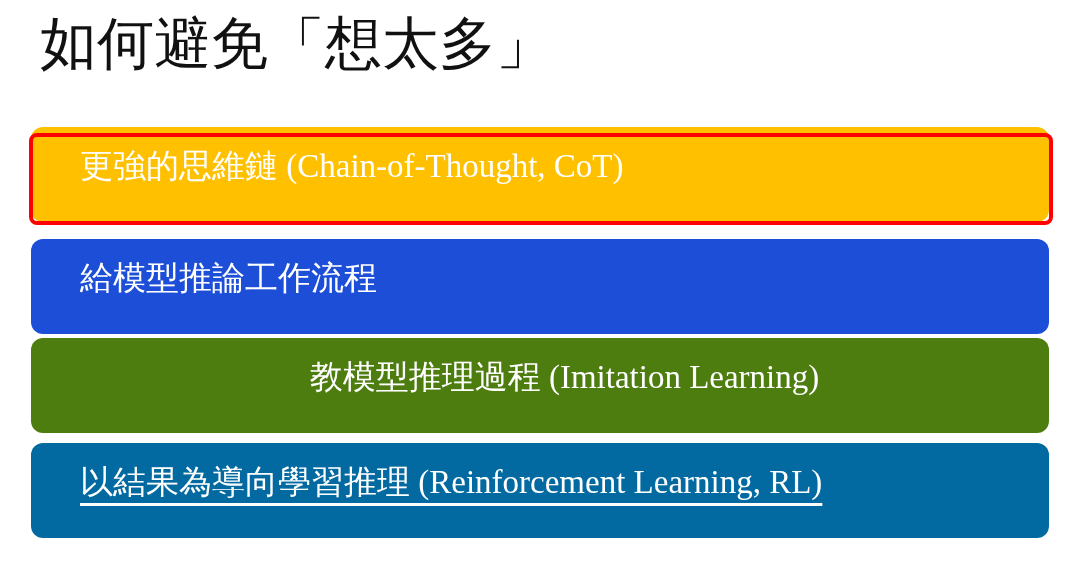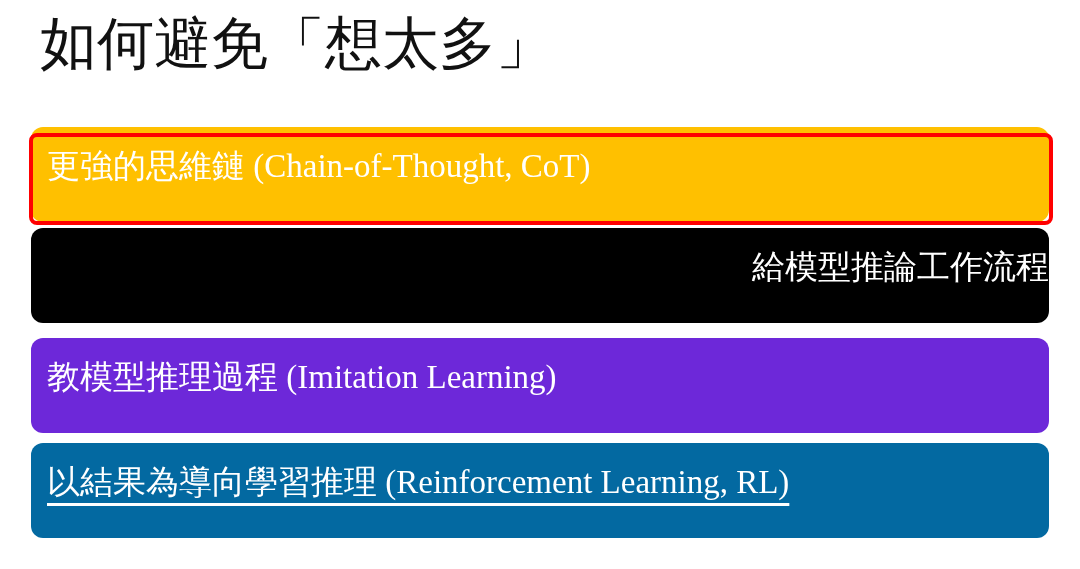--- a/index.html
+++ b/index.html
@@ -3,38 +3,38 @@
 <meta charset="utf-8">
 <style>
   html, body { margin:0; padding:0; background:#ffffff; }
   body { width:1080px; height:569px; position:relative; overflow:hidden;
          font-family:"Liberation Serif","DejaVu Serif",serif; }
   .title { position:absolute; left:40px; top:14px; font-size:57px; color:#111;
            line-height:60px; letter-spacing:0px; white-space:nowrap; }
   .box { position:absolute; left:31px; width:1018px; height:95px; border-radius:12px;
          box-sizing:border-box; color:#ffffff; font-size:33px; line-height:95px;
          padding-left:16px; white-space:nowrap; }
-  .box .txt { position:relative; top:-8px; }
+  .box .txt { position:relative; top:-8px;margin-left:33px; }
   .highlight { position:absolute; left:29px; top:133px; width:1024px; height:92px;
                border:4px solid #ff0000; border-radius:8px; box-sizing:border-box;
                pointer-events:none; }
 </style>
 </head>
 <body>
 
 <div class="title">如何避免「想太多」</div>
 
 <div class="box" style="top:127px; background:#ffc000;">
   <span class="txt">更強的思維鏈 (Chain-of-Thought, CoT)</span>
 </div>
 <div class="highlight"></div>
 
-<div class="box" style="top:228px; background:#000000;text-align:right;">
+<div class="box" style="top:239px; background:#1d4ed8;">
   <span class="txt">給模型推論工作流程</span>
 </div>
 
-<div class="box" style="top:338px; background:#6d28d9;">
+<div class="box" style="top:338px; background:#4d7c0f;text-align:center;">
   <span class="txt">教模型推理過程 (Imitation Learning)</span>
 </div>
 
 <div class="box" style="top:443px; background:#0369a1;text-decoration:underline;">
   <span class="txt">以結果為導向學習推理 (Reinforcement Learning, RL)</span>
 </div>
 
 </body></html>

